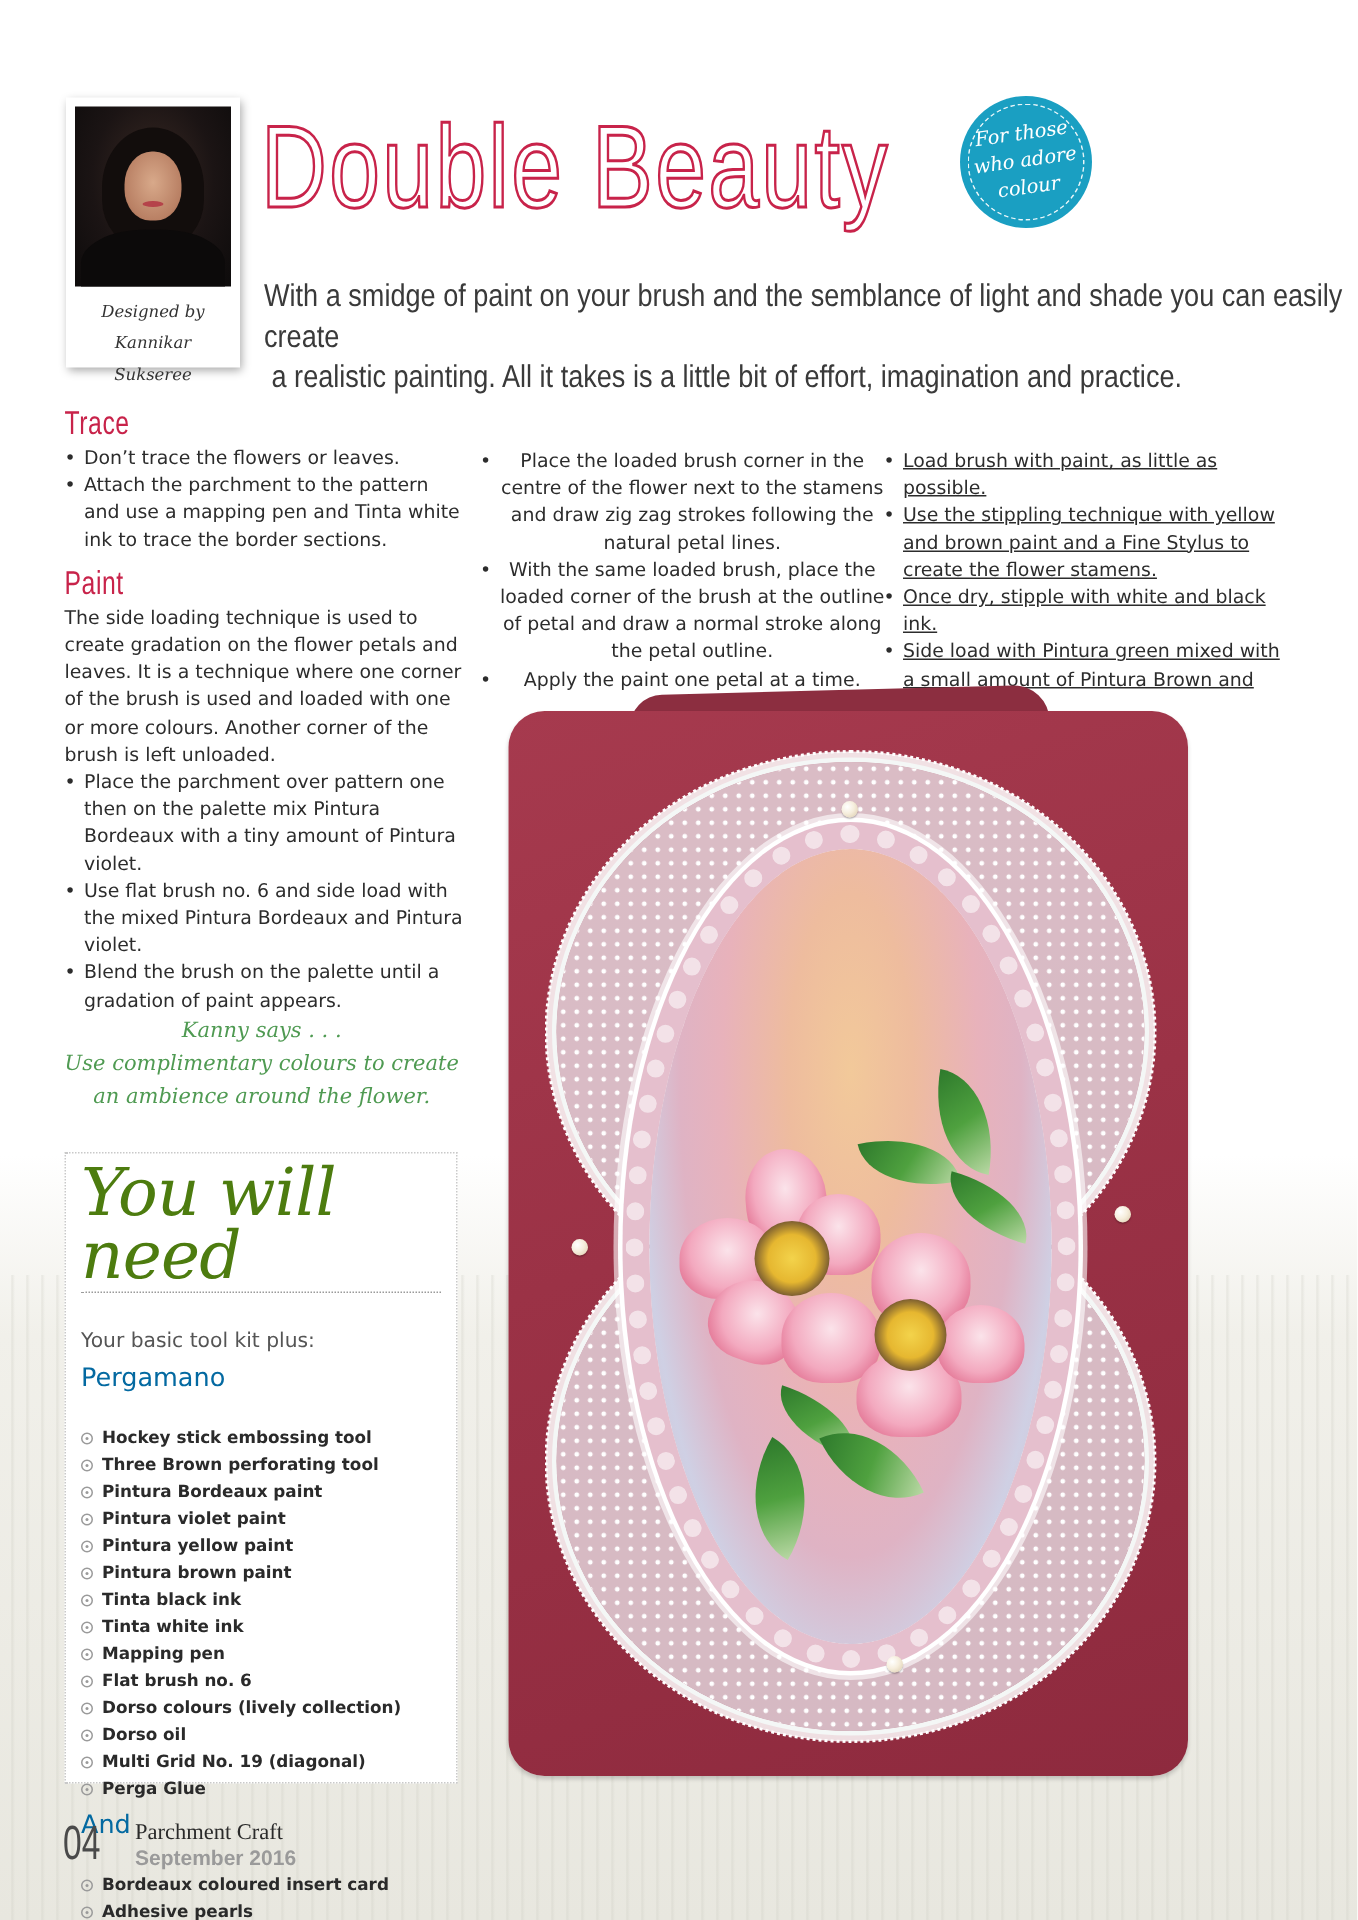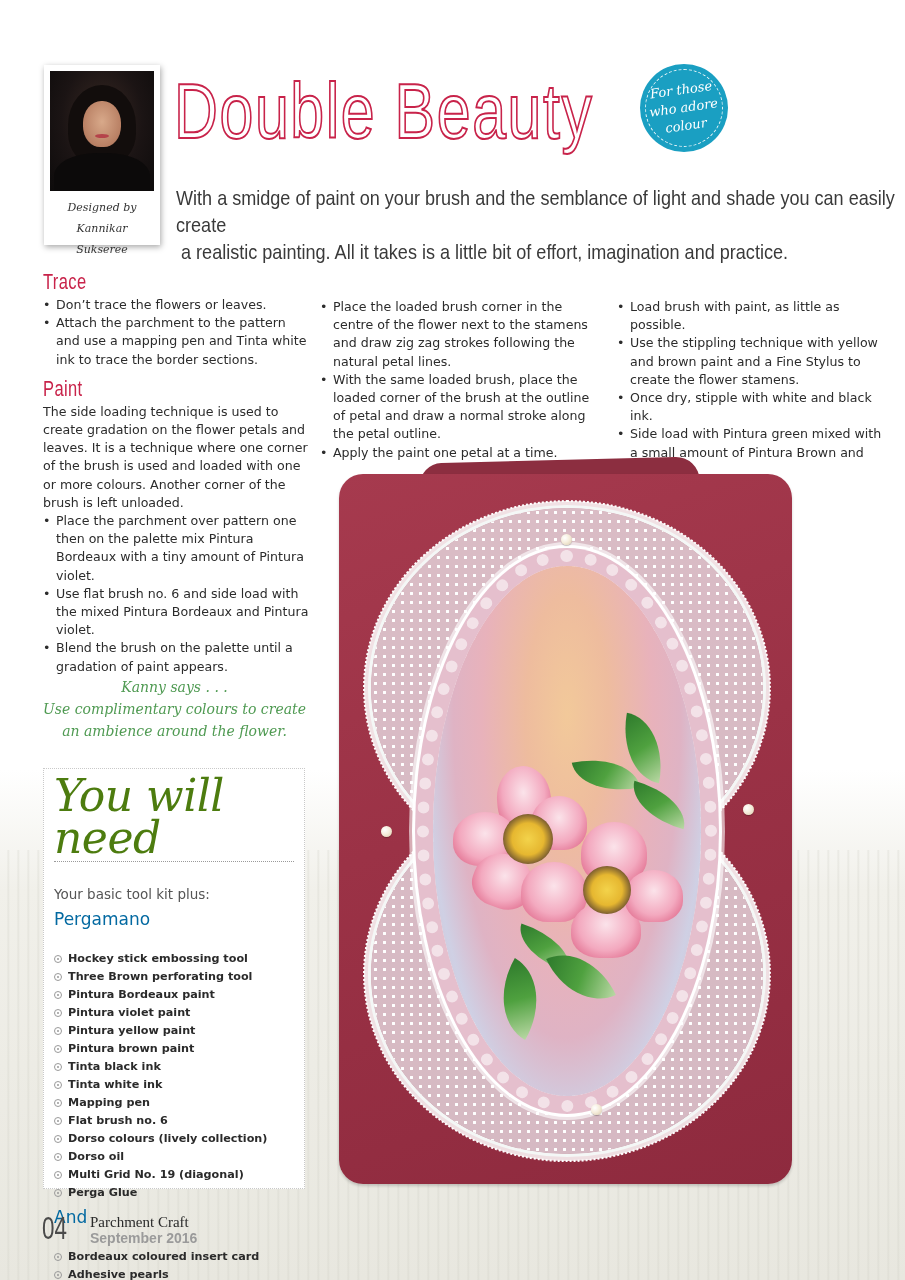--- a/index.html
+++ b/index.html
@@ -79,22 +79,22 @@
   .standfirst {
     position: absolute; left: 176px; top: 184px; width: 720px;
     font-family: "Liberation Sans Narrow", "Liberation Sans", sans-serif;
     font-size: 21px; line-height: 27px; color: #3a3a3a;
     transform: scaleX(0.86); transform-origin: left top; width: 840px;
   }
 
   
   .col { position: absolute; font-size: 12.6px; line-height: 18.2px; color: #2c2c2c; }
   .col1 { left: 43px; top: 268px; width: 270px; }
-  .col2 { left: 320px; top: 298px; width: 270px; }
-  .col3 { left: 617px; top: 298px; width: 275px; }
+  .col2 { left: 320px; top: 298px; width: 270px; text-align: center; }
+  .col3 { left: 589px; top: 298px; width: 275px; text-decoration: underline; }
   .section-heading {
     font-family: "Liberation Sans", sans-serif; color: #c8234a; font-size: 22px;
     transform: scaleX(0.75); transform-origin: left; line-height: 28px;
     letter-spacing: 0.5px;
   }
   .bullets { list-style: none; }
   .bullets li { position: relative; padding-left: 13px; }
   .bullets li::before { content: "•"; position: absolute; left: 0; top: 0; }
   .para { margin-bottom: 0; }
 

